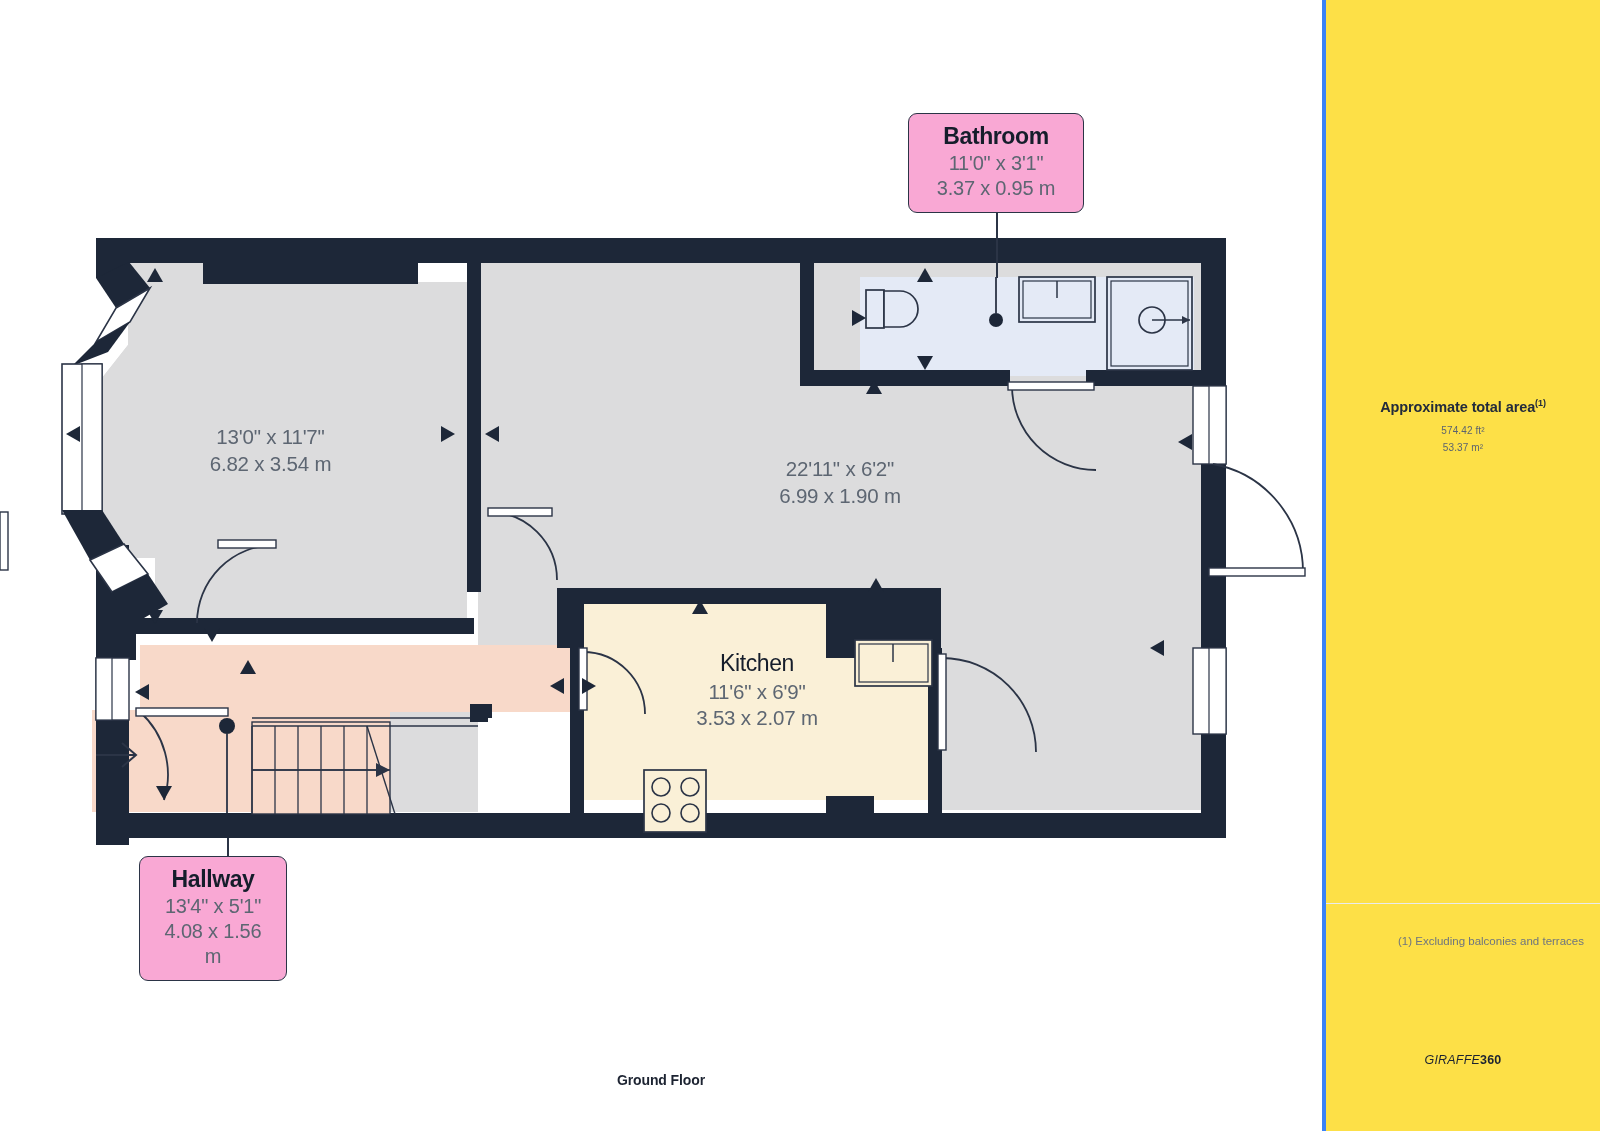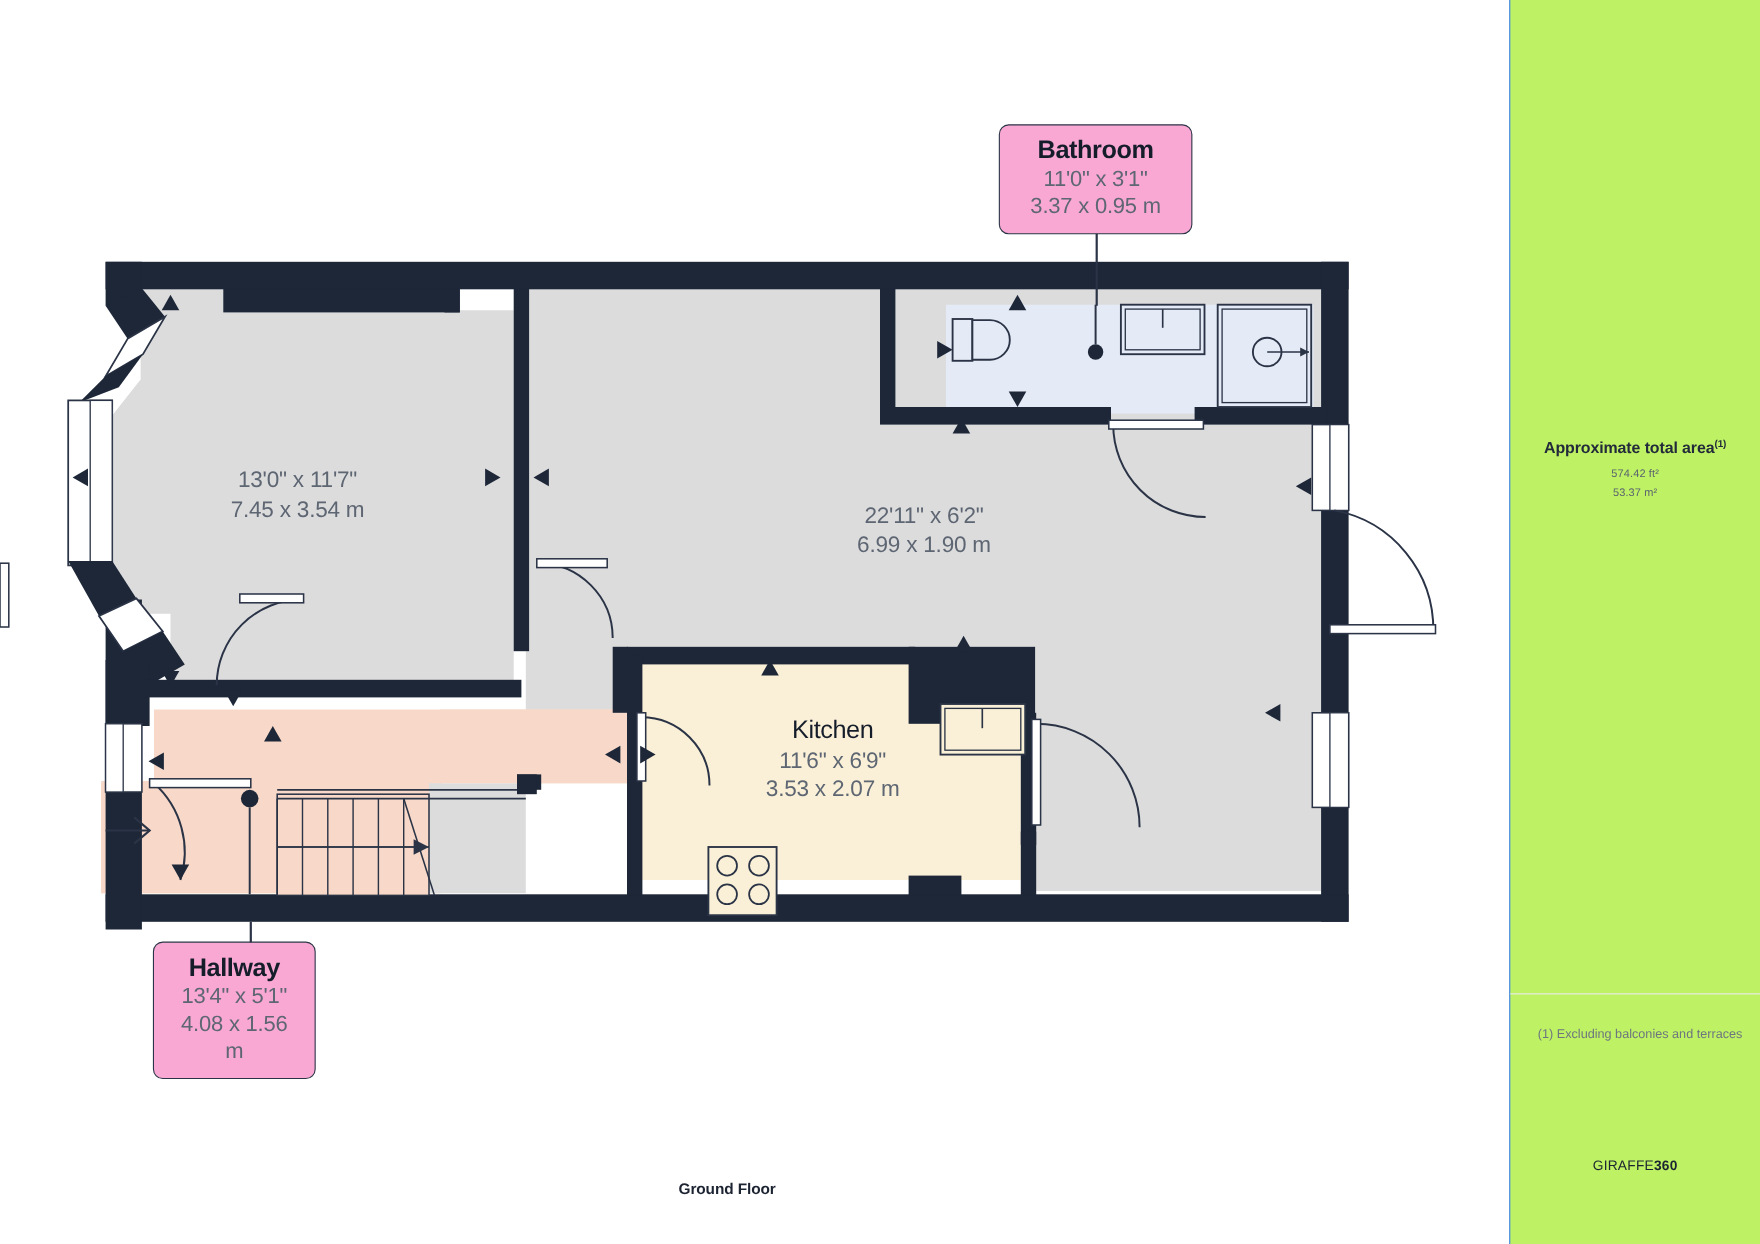--- a/index.html
+++ b/index.html
@@ -23,25 +23,25 @@
     left: 0; top: 0;
     width: 1322px;
     height: 1131px;
   }
   #plan-svg { display: block; }
 
   
   #sidebar {
     position: absolute;
     right: 0; top: 0;
-    width: 228px;
+    width: 278px;
     height: 1131px;
-    border-left: 1px solid #3b82f6;
+    border-left: 4px solid #3b82f6;
     box-sizing: border-box;
-    background: #bef264;
+    background: #fde047;
   }
   .sb-block {
     box-sizing: border-box;
     width: 100%;
     text-align: center;
   }
   #area-block {
     position: absolute;
     left: 0;
     top: 398px;
@@ -93,21 +93,21 @@
   #brand {
     position: absolute;
     left: 0;
     top: 1053px;
     width: 100%;
     text-align: center;
     font-size: 12.5px;
     color: #1c2331;
     letter-spacing: 0.2px;
   }
-  #brand .brand-light { font-weight: normal; }
+  #brand .brand-light { font-weight: normal; font-style: italic; }
   #brand .brand-bold { font-weight: bold; }
 
   
   #floor-caption {
     position: absolute;
     left: 0;
     top: 1072px;
     width: 1322px;
     text-align: center;
     font-size: 14px;
@@ -363,21 +363,21 @@
         <polygon points="550,686 564,694 564,678"></polygon>
         <polygon points="135,692 149,700 149,684"></polygon>
         <polygon points="164,800 156,786 172,786"></polygon>
         <polygon points="248,660 256,674 240,674"></polygon>
         <polygon points="212,642 220,628 204,628"></polygon>
       </g>
     </svg>
 
     <div class="inline-label" style="left:143px; top:424px; width:255px;">
       <div>13'0" x 11'7"</div>
-      <div>7.45 x 3.54 m</div>
+      <div>6.82 x 3.54 m</div>
     </div>
 
     <div class="inline-label" style="left:710px; top:456px; width:260px;">
       <div>22'11" x 6'2"</div>
       <div>6.99 x 1.90 m</div>
     </div>
 
     <div class="inline-label" style="left:637px; top:650px; width:240px;">
       <div class="il-name">Kitchen</div>
       <div>11'6" x 6'9"</div>

